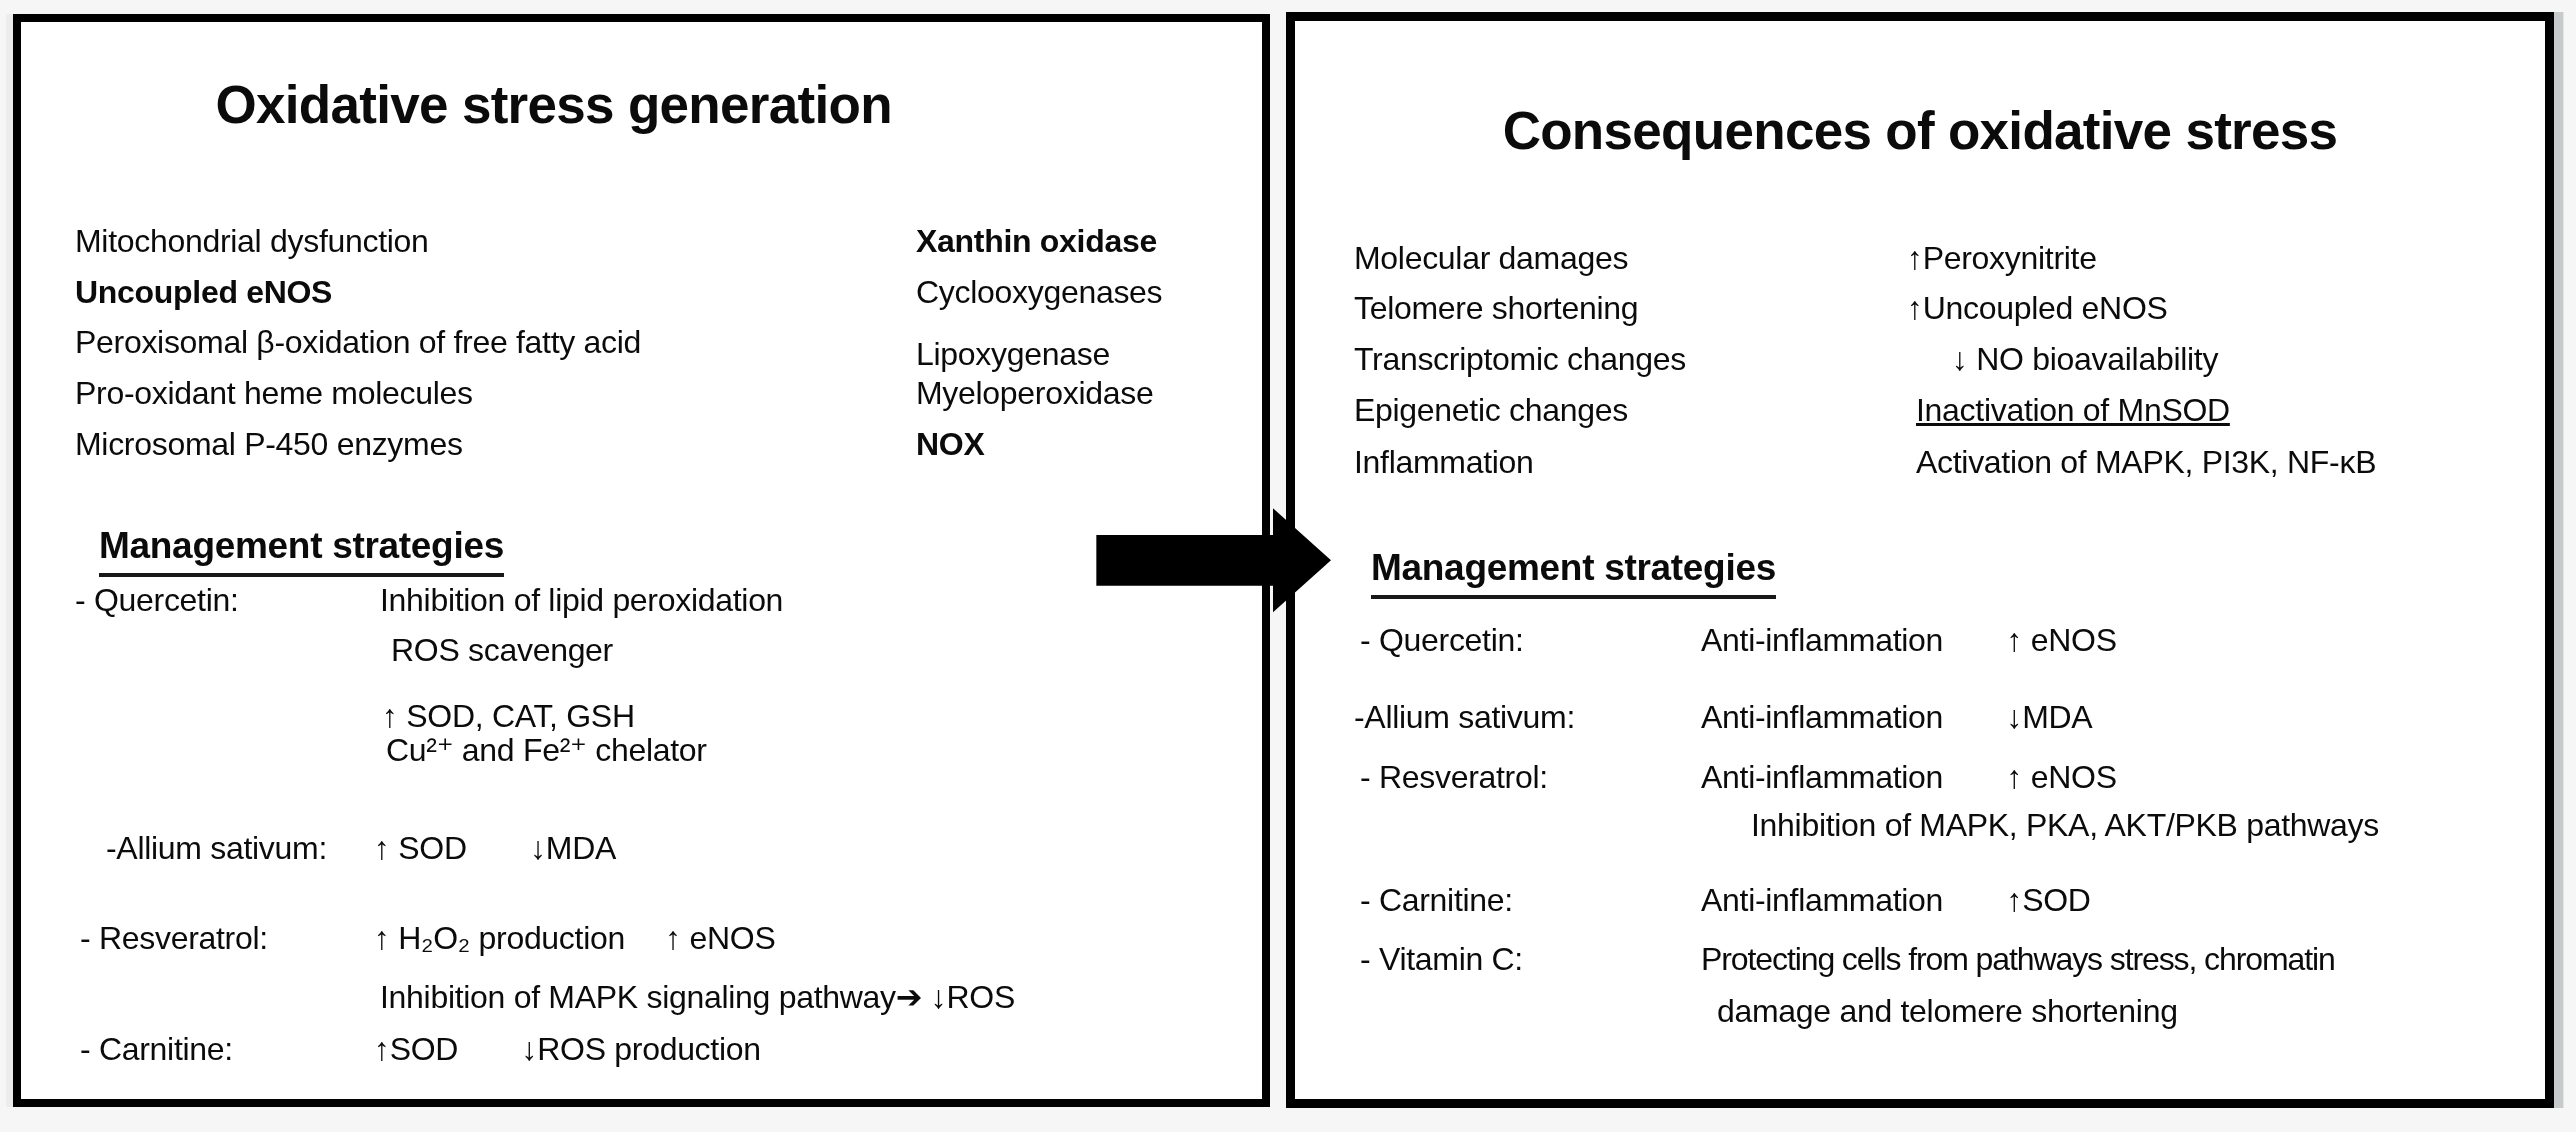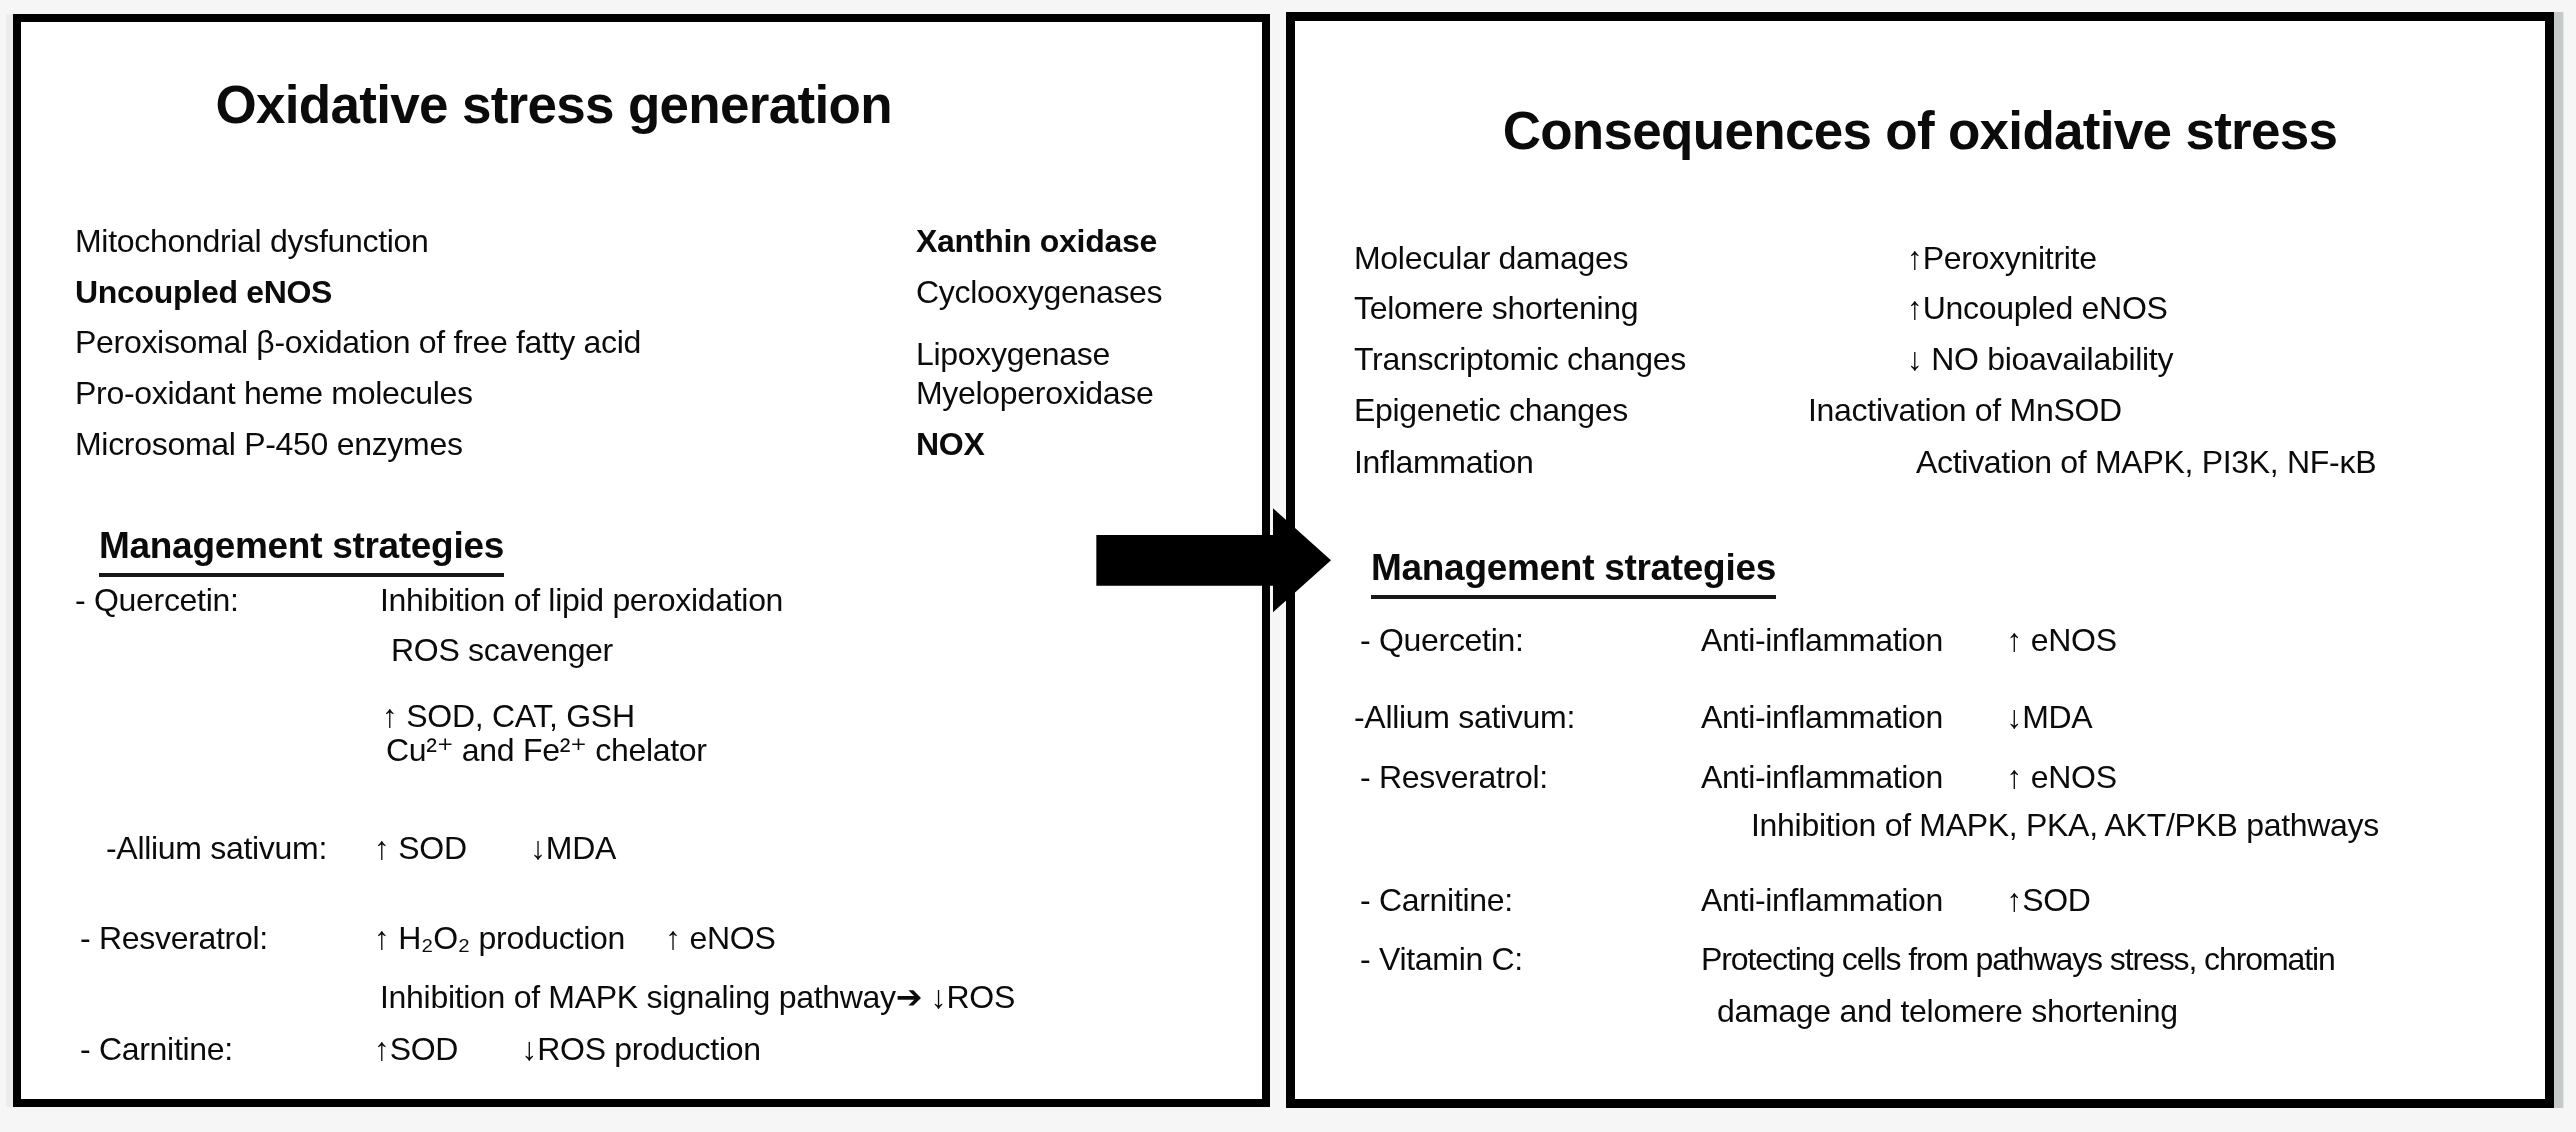--- a/index.html
+++ b/index.html
@@ -72,22 +72,22 @@
 <div class="abs title ctr" style="left:1286px;top:100px;width:1268px;">Consequences of oxidative stress</div>
 
 <div class="abs t" style="left:1354px;top:241px;">Molecular damages</div>
 <div class="abs t" style="left:1354px;top:291px;">Telomere shortening</div>
 <div class="abs t" style="left:1354px;top:342px;">Transcriptomic changes</div>
 <div class="abs t" style="left:1354px;top:393px;">Epigenetic changes</div>
 <div class="abs t" style="left:1354px;top:445px;">Inflammation</div>
 
 <div class="abs t" style="left:1907px;top:241px;">↑Peroxynitrite</div>
 <div class="abs t" style="left:1907px;top:291px;">↑Uncoupled eNOS</div>
-<div class="abs t" style="left:1907px;top:342px;">↓ NO bioavailability</div>
-<div class="abs t" style="left:1808px;top:393px;">Inactivation of MnSOD</div>
+<div class="abs t" style="left:1952px;top:342px;">↓ NO bioavailability</div>
+<div class="abs t" style="left:1916px;top:393px;text-decoration:underline;">Inactivation of MnSOD</div>
 <div class="abs t" style="left:1916px;top:445px;">Activation of MAPK, PI3K, NF-κB</div>
 
 <div class="abs heading" style="left:1371px;top:547px;">Management strategies</div>
 
 <div class="abs t" style="left:1360px;top:623px;">- Quercetin:</div>
 <div class="abs t" style="left:1701px;top:623px;">Anti-inflammation  ↑ eNOS</div>
 
 <div class="abs t" style="left:1354px;top:700px;">-Allium sativum:</div>
 <div class="abs t" style="left:1701px;top:700px;">Anti-inflammation  ↓MDA</div>
 

